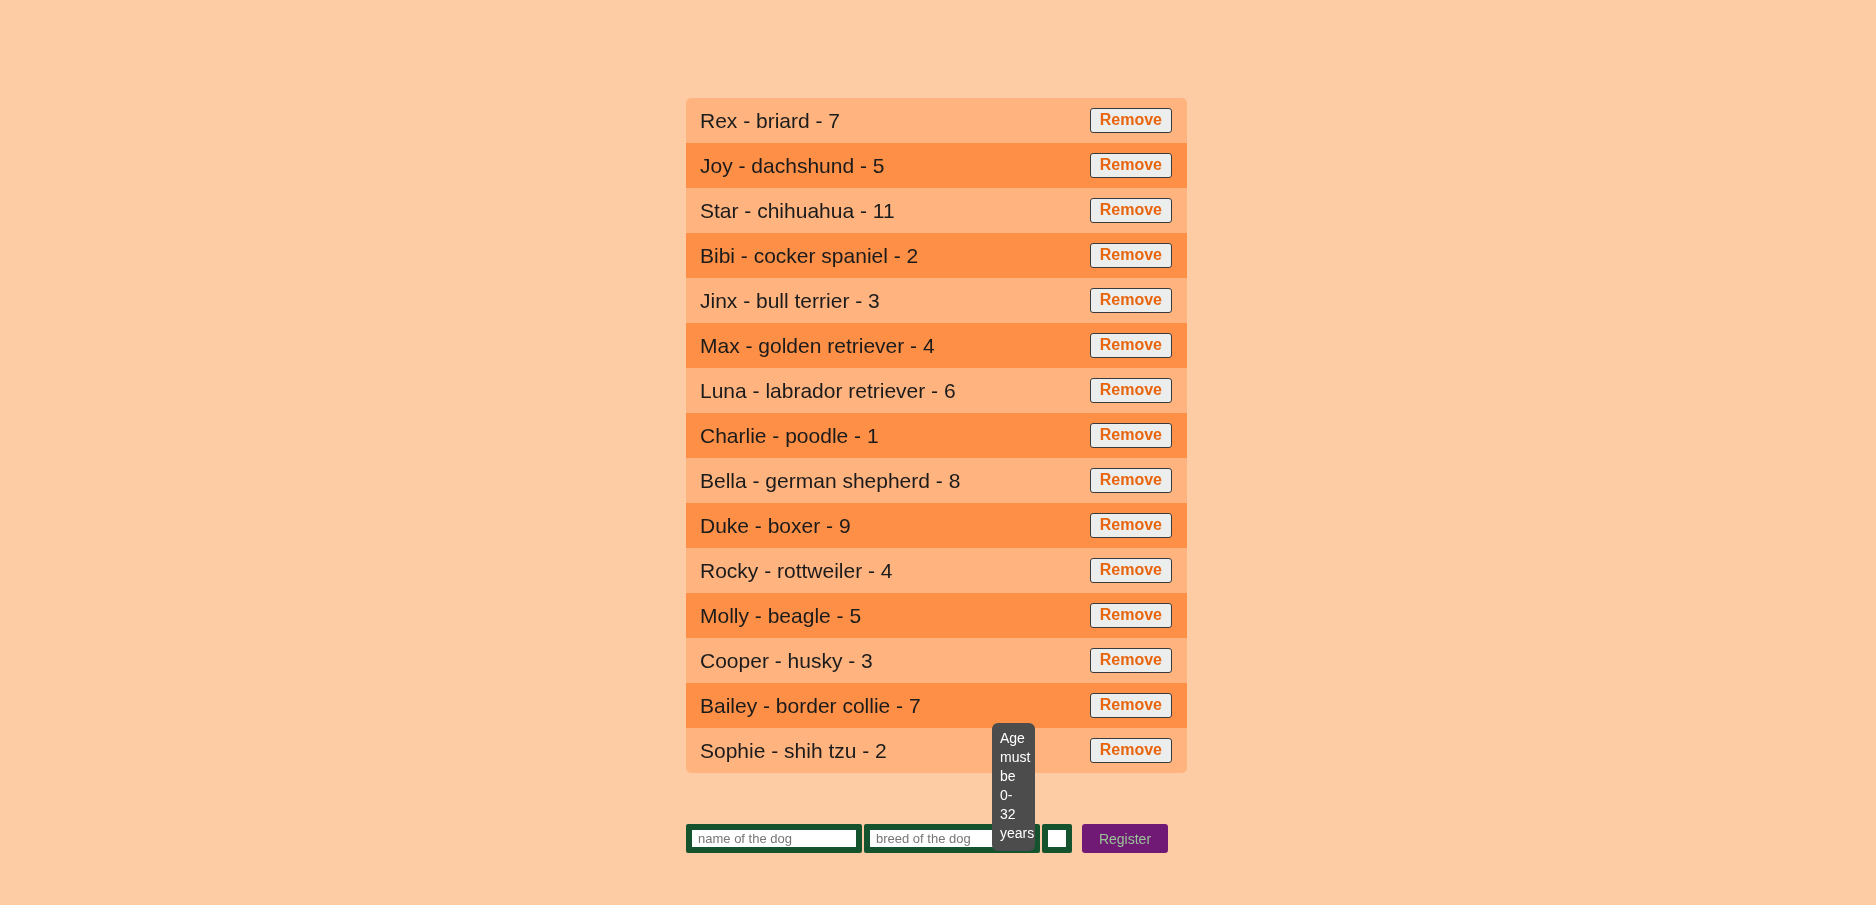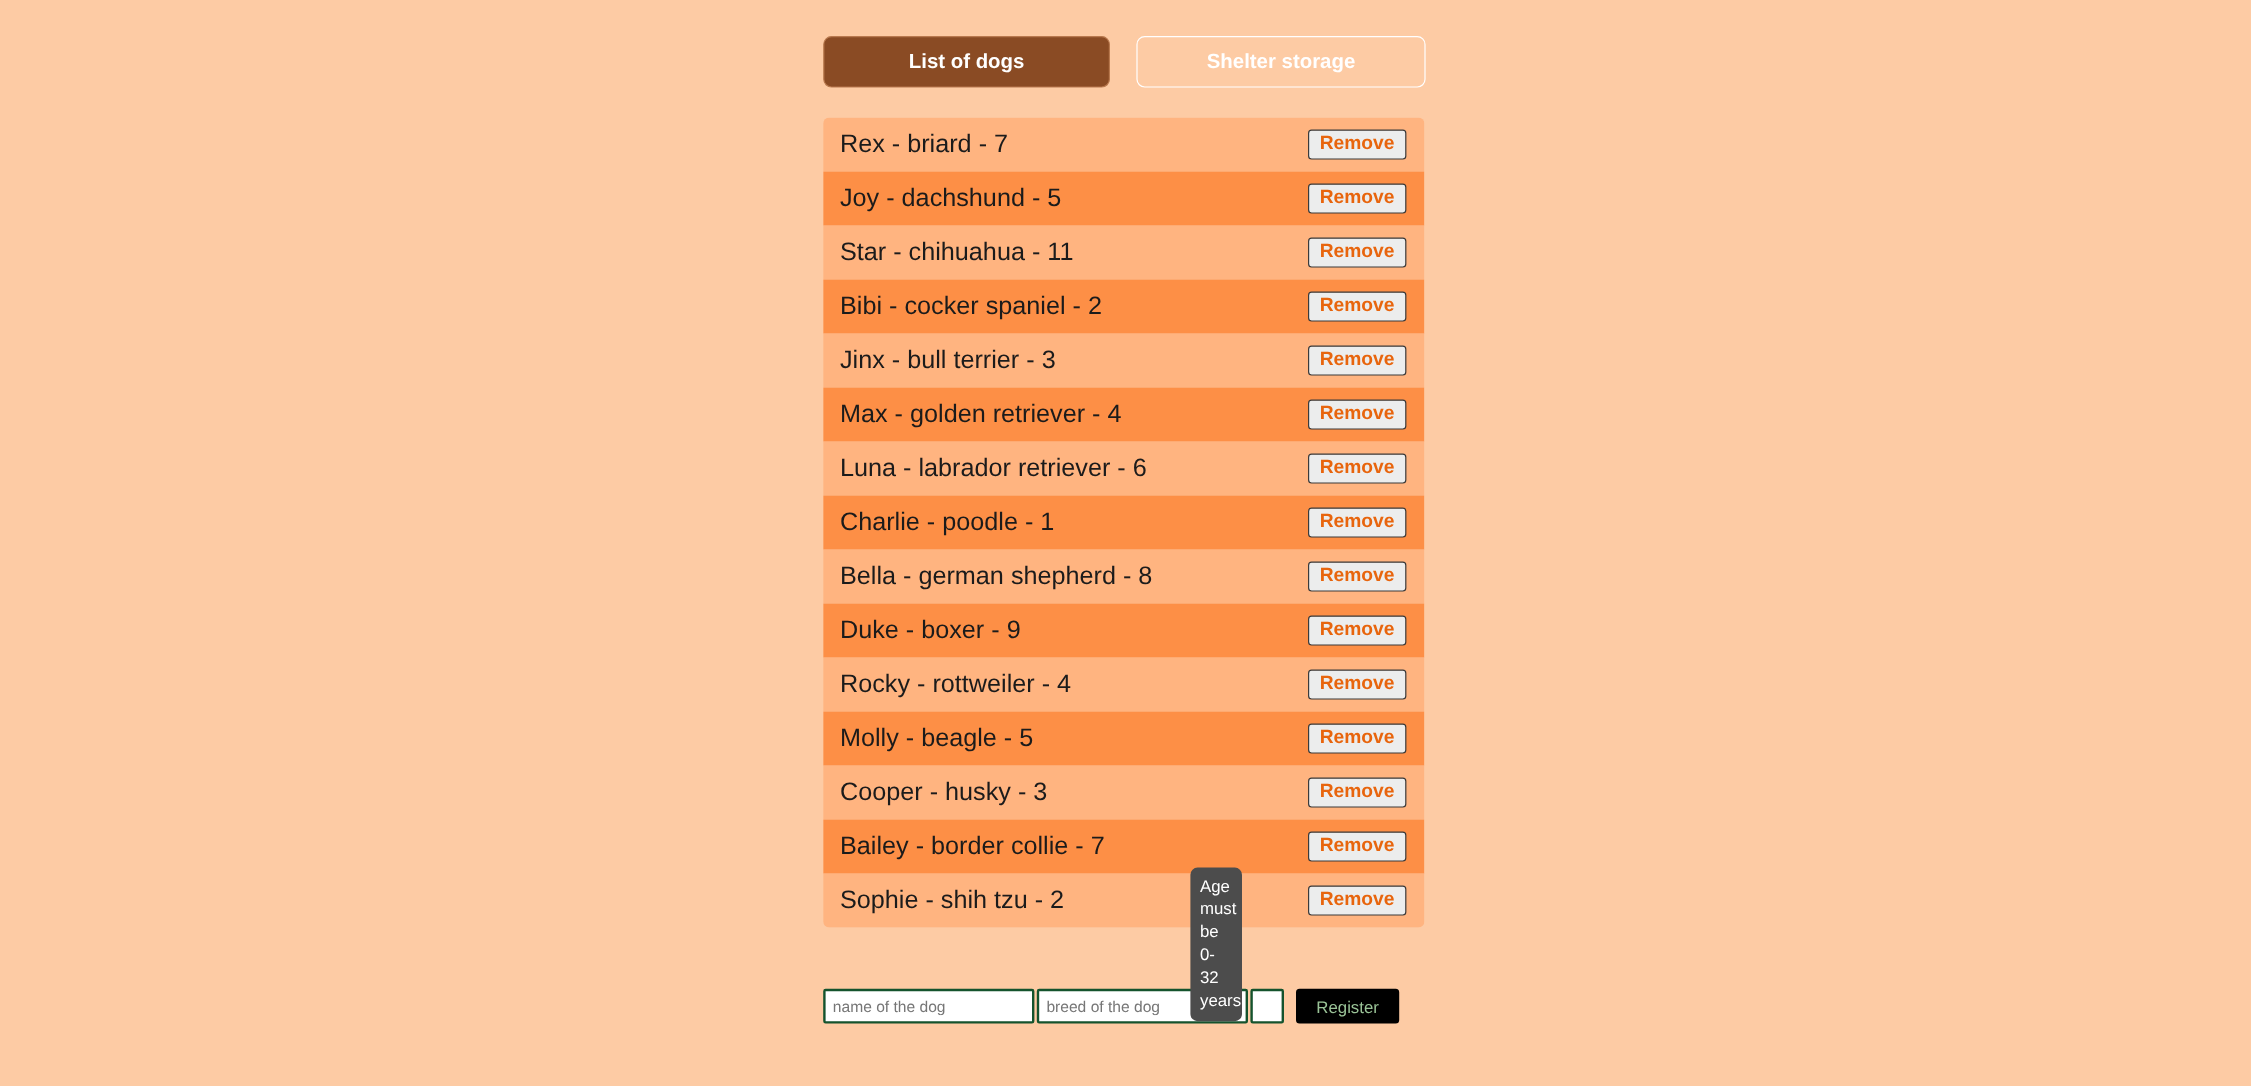--- a/index.html
+++ b/index.html
@@ -123,55 +123,51 @@
     width: 501px;
     display: flex;
     align-items: stretch;
     gap: 0px;
   }
   .field {
     font-family: "Liberation Sans", sans-serif;
     font-size: 13px;
     color: #333333;
     background: #ffffff;
-    border: 2px solid #14532d;
+    border: 6px solid #14532d;
     border-radius: 2px;
     height: 29px;
     box-sizing: border-box;
     padding: 0 6px;
     outline: none;
   }
   .field::placeholder { color: #767676; }
   .field-name  { width: 176px; margin-right: 2px; }
   .field-breed { width: 176px; margin-right: 2px; }
   .field-age   { width: 28px; padding-right: 12px; font-family: Liberation Serif, serif; }
 
   .register-btn {
     font-family: "Liberation Sans", sans-serif;
     font-size: 14px;
     font-weight: normal;
     color: #9ac397;
-    background: #000000;
+    background: #701a75;
     border: none;
     border-radius: 3px;
     height: 29px;
     width: 86px;
     margin-left: 10px;
     cursor: default;
   }
 </style>
 </head>
 <body>
 
 <div class="app">
 
-  <div class="tabs">
-    <div class="tab tab-active">List of dogs</div>
-    <div class="tab tab-inactive">Shelter storage</div>
-  </div>
 
   <div class="dog-list" id="dog-list">
       <div class="dog-row odd">
         <span class="dog-label">Rex - briard - 7</span>
         <button class="remove-btn">Remove</button>
       </div>
       <div class="dog-row even">
         <span class="dog-label">Joy - dachshund - 5</span>
         <button class="remove-btn">Remove</button>
       </div>

